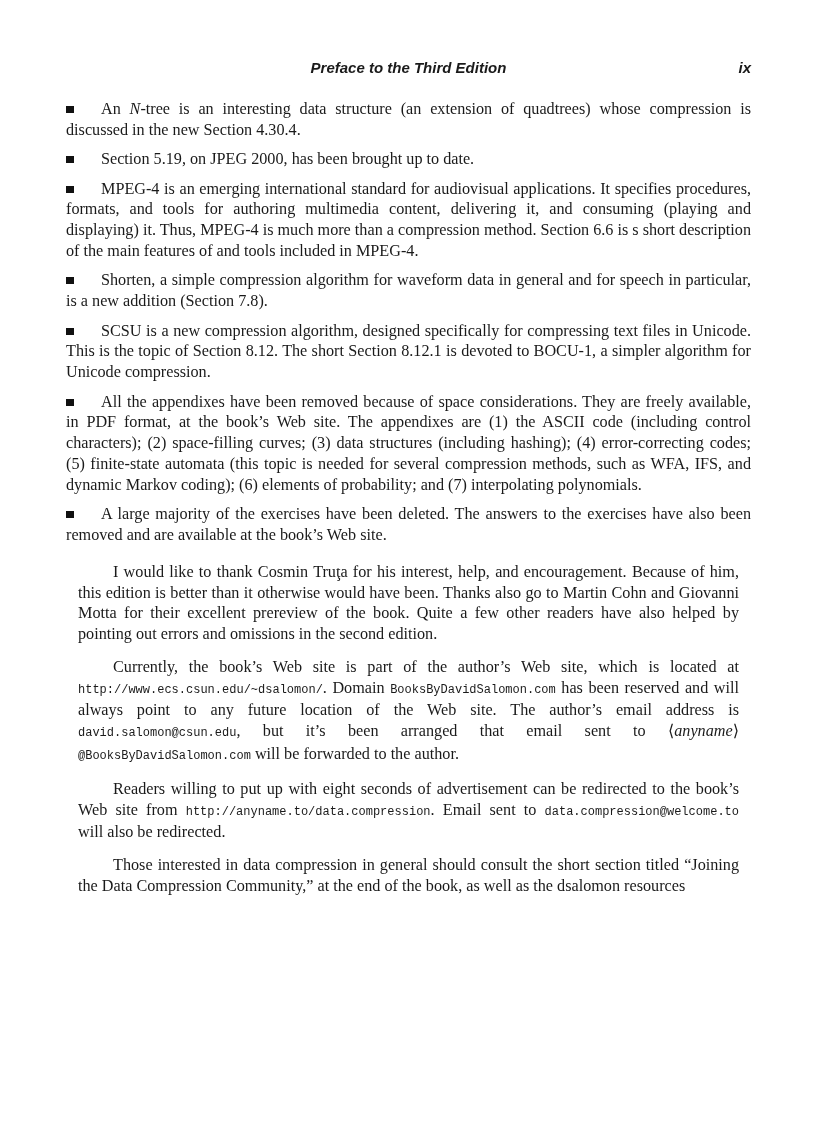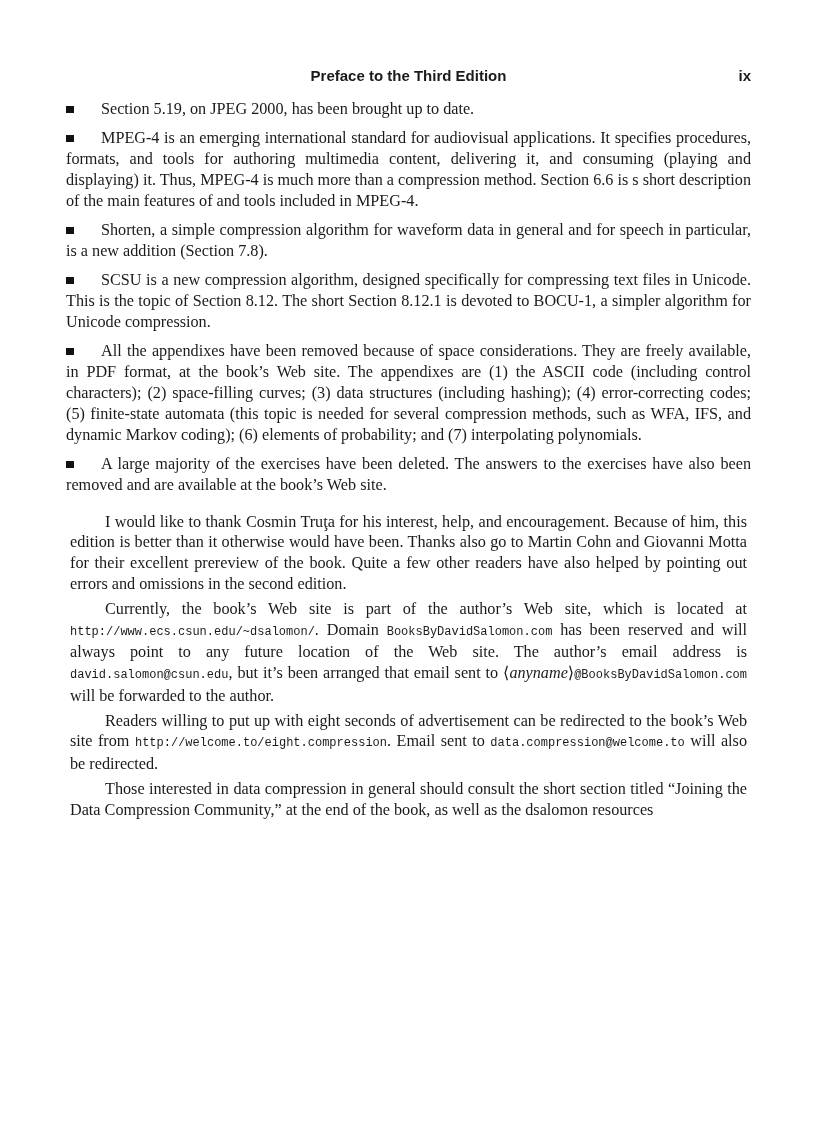--- a/index.html
+++ b/index.html
@@ -15,27 +15,28 @@
       color: #1a1a1a;
     }
     .page {
       position: absolute;
       left: 66px;
       top: 0;
       width: 685px;
     }
     .running-head {
       position: absolute;
-      top: 67px;
+      top: 59px;
       left: 0;
       width: 685px;
       height: 20px;
       font-family: "Liberation Sans", "DejaVu Sans", sans-serif;
       font-weight: bold;
       font-size: 15px;
+      font-style: italic;
     }
     .running-head .title {
       position: absolute;
       left: 0;
       right: 0;
       text-align: center;
     }
     .running-head .folio {
       position: absolute;
       right: 0;
@@ -60,21 +61,21 @@
     .bullet-mark {
       position: absolute;
       left: 0;
       top: 7px;
       width: 8px;
       height: 7px;
       background: #111;
       text-indent: 0;
     }
     .para {
-      margin: 4px;
+      margin: 12px;
       text-indent: 35px;
     }
     .tt {
       font-family: "Liberation Mono", "DejaVu Sans Mono", monospace;
       font-size: 12px;
     }
     .it {
       font-style: italic;
     }
   </style>
@@ -83,20 +84,23 @@
 
 <div class="page">
 
   <div class="running-head">
     <span class="title">Preface to the Third Edition</span>
     <span class="folio">ix</span>
   </div>
 
   <div class="body-text">
 
+    <p class="bullet-item">
+      <span class="bullet-mark"></span><span>An </span><span class="it">N</span><span>-tree is an interesting data structure (an extension of quadtrees) whose com­pression is discussed in the new Section 4.30.4.</span>
+    </p>
 
     <p class="bullet-item">
       <span class="bullet-mark"></span><span>Section 5.19, on JPEG 2000, has been brought up to date.</span>
     </p>
 
     <p class="bullet-item">
       <span class="bullet-mark"></span><span>MPEG-4 is an emerging international standard for audiovisual applications. It specifies procedures, formats, and tools for authoring multimedia content, delivering it, and consuming (playing and displaying) it. Thus, MPEG-4 is much more than a compression method. Section 6.6 is s short description of the main features of and tools included in MPEG-4.</span>
     </p>
 
 
@@ -114,18 +118,18 @@
     </p>
 
     <p class="bullet-item" style="margin-bottom:16px;">
       <span class="bullet-mark"></span><span>A large majority of the exercises have been deleted. The answers to the exercises have also been removed and are available at the book’s Web site.</span>
     </p>
 
     <p class="para">I would like to thank Cosmin Truţa for his interest, help, and encouragement. Because of him, this edition is better than it otherwise would have been. Thanks also go to Martin Cohn and Giovanni Motta for their excellent prereview of the book. Quite a few other readers have also helped by pointing out errors and omissions in the second edition.</p>
 
     <p class="para"><span>Currently, the book’s Web site is part of the author’s Web site, which is located at </span><span class="tt">http://www.ecs.csun.edu/~dsalomon/</span><span>. Domain </span><span class="tt">BooksByDavidSalomon.com</span><span> has been reserved and will always point to any future location of the Web site. The author’s email address is </span><span class="tt">david.salomon@csun.edu</span><span>, but it’s been arranged that email sent to </span><span>⟨</span><span class="it">anyname</span><span>⟩</span><span class="tt">@BooksByDavidSalomon.com</span><span> will be forwarded to the author.</span></p>
 
-    <p class="para"><span>Readers willing to put up with eight seconds of advertisement can be redirected to the book’s Web site from </span><span class="tt">http://welcome.to/eight.compression</span><span>. Email sent to </span><span class="tt">data.compression@welcome.to</span><span> will also be redirected.</span></p>
+    <p class="para"><span>Readers willing to put up with eight seconds of advertisement can be redirected to the book’s Web site from </span><span class="tt">http://anyname.to/data.compression</span><span>. Email sent to </span><span class="tt">data.compression@welcome.to</span><span> will also be redirected.</span></p>
 
     <p class="para">Those interested in data compression in general should consult the short section titled “Joining the Data Compression Community,” at the end of the book, as well as the dsalomon resources</p>
 
   </div>
 </div>
 
 </body></html>

